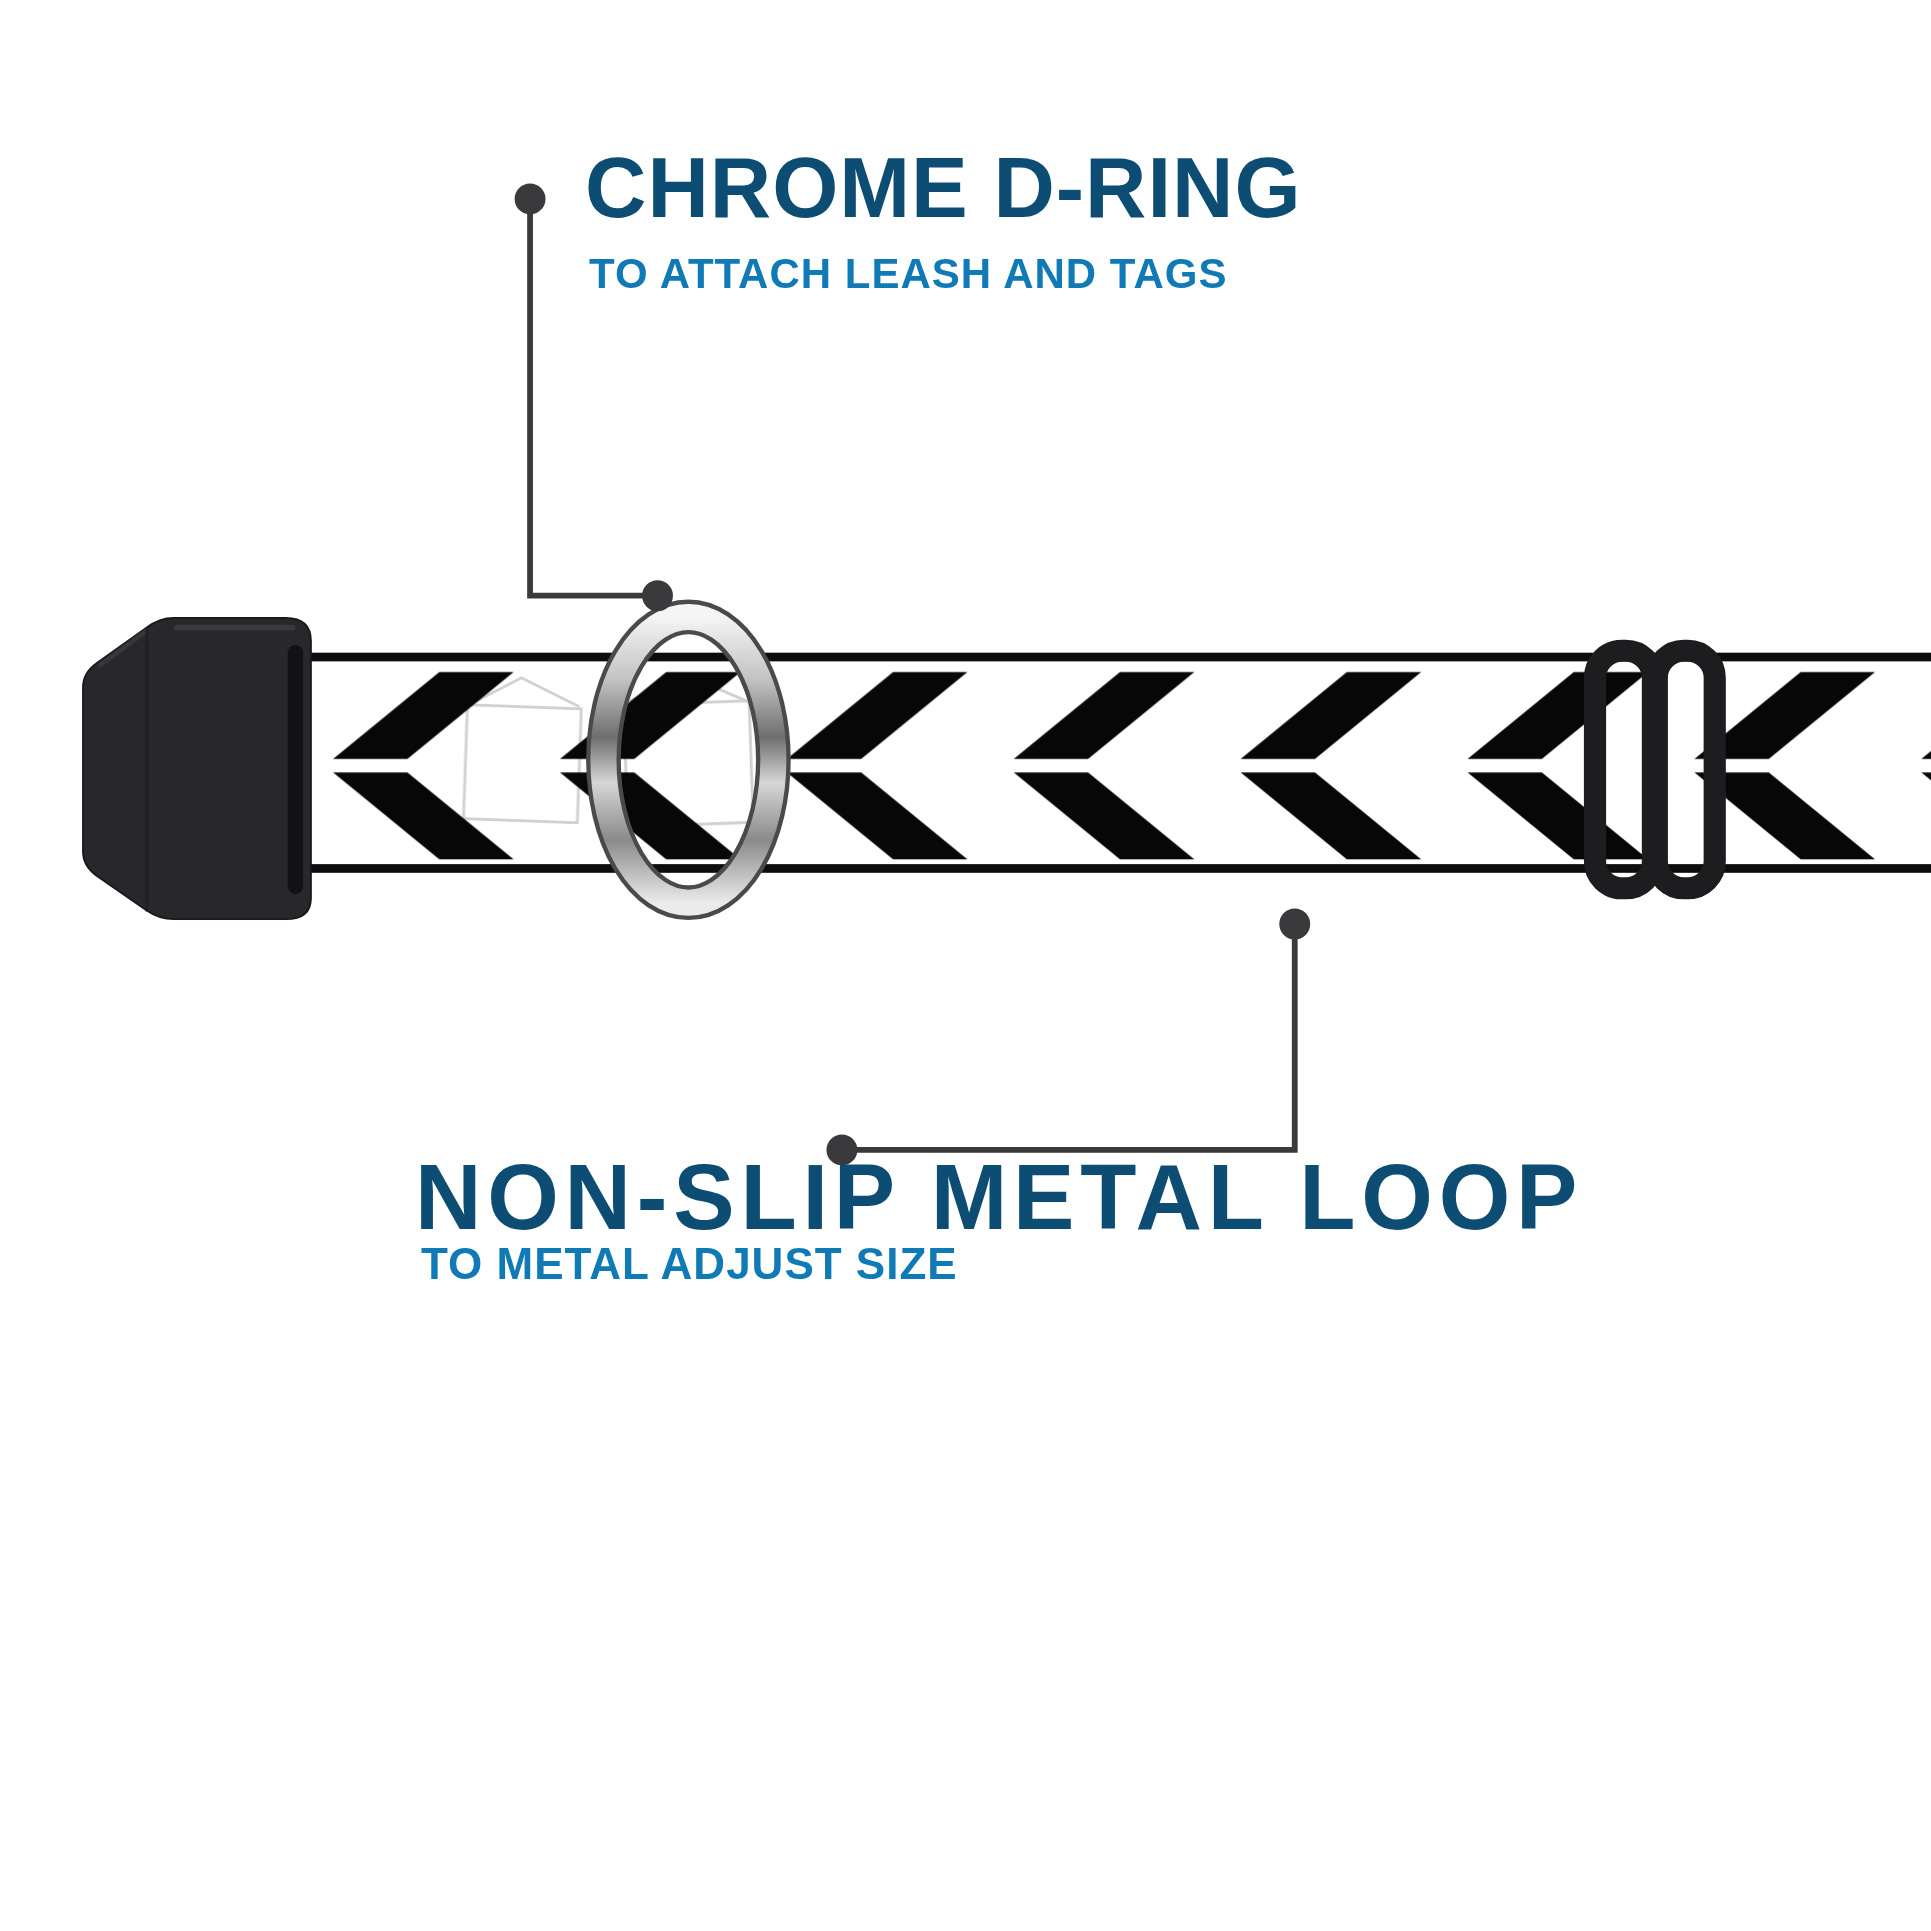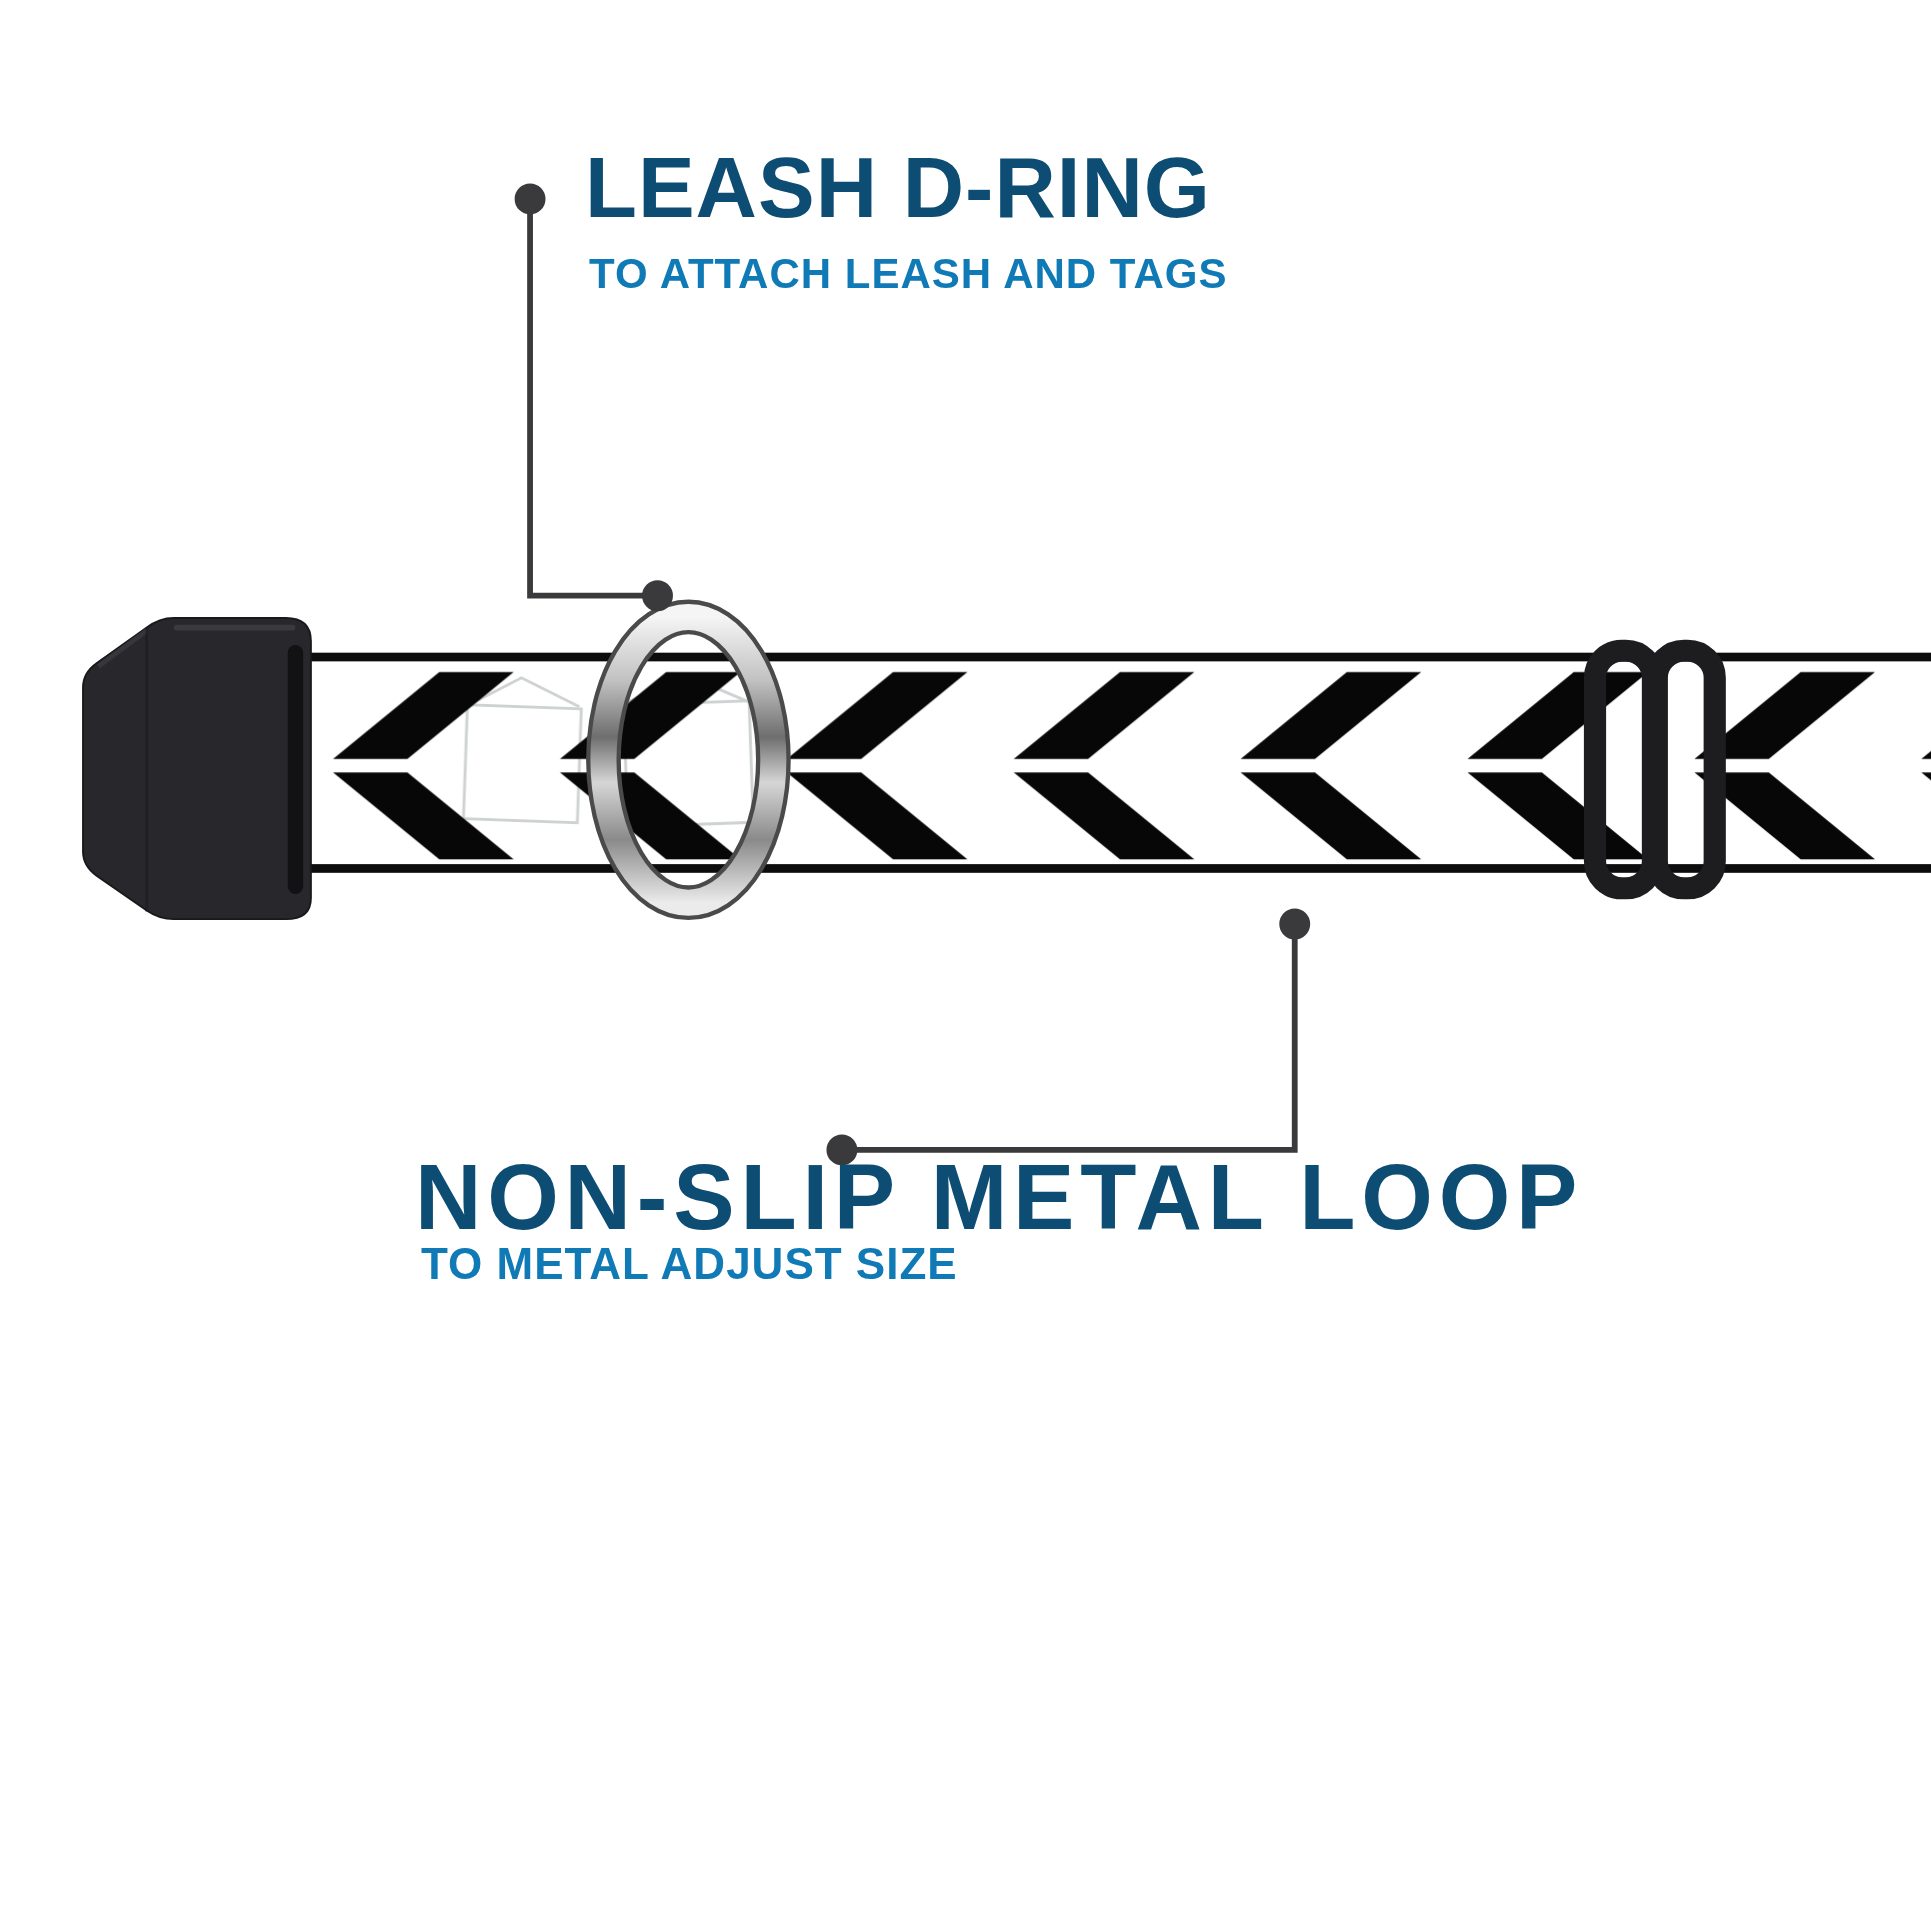--- a/index.html
+++ b/index.html
@@ -91,20 +91,20 @@
       <path d="M 549 206 V 617 H 681" fill="none" stroke="#3a3a3c" stroke-width="6"></path>
       <circle cx="549" cy="206" r="16" fill="#3a3a3c"></circle>
       <circle cx="681" cy="617" r="16" fill="#3a3a3c"></circle>
 
       <path d="M 1341 957 V 1191 H 872" fill="none" stroke="#3a3a3c" stroke-width="6"></path>
       <circle cx="1341" cy="957" r="16" fill="#3a3a3c"></circle>
       <circle cx="872" cy="1191" r="16" fill="#3a3a3c"></circle>
     </g>
   </svg>
 
-  <div id="top-title" class="callout callout-title">LEASH D-RING</div>
+  <div id="top-title" class="callout callout-title">CHROME D-RING</div>
   <div id="top-sub" class="callout callout-sub">TO ATTACH LEASH AND TAGS</div>
 
   <div id="bottom-title" class="callout callout-title">NON-SLIP METAL LOOP</div>
   <div id="bottom-sub" class="callout callout-sub">TO METAL ADJUST SIZE</div>
 
 </div>
 
 
 </body></html>

